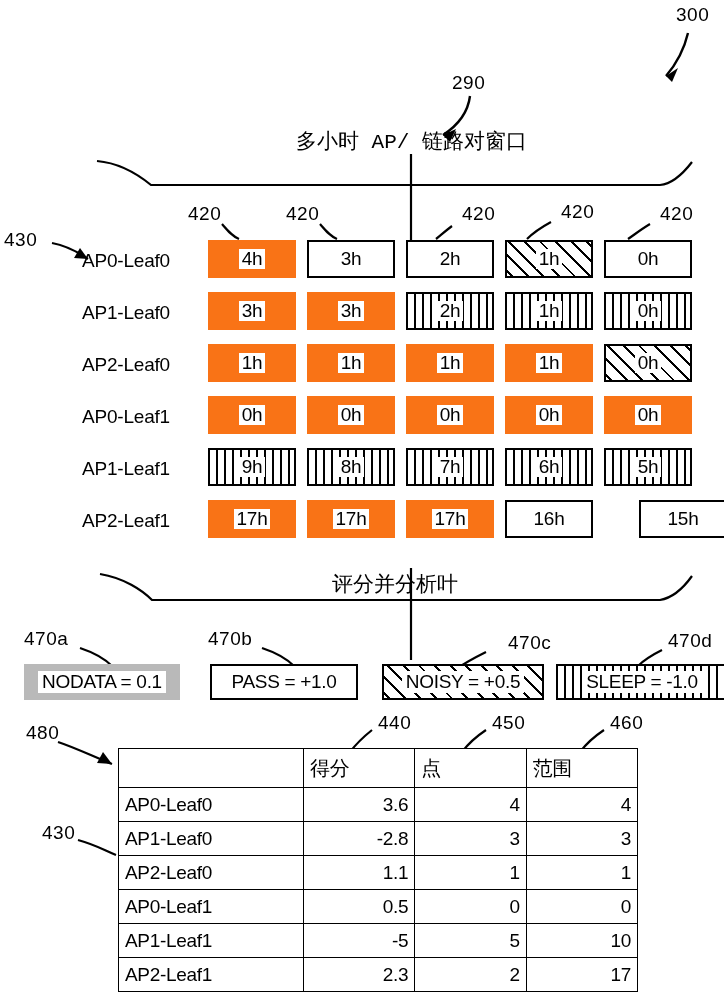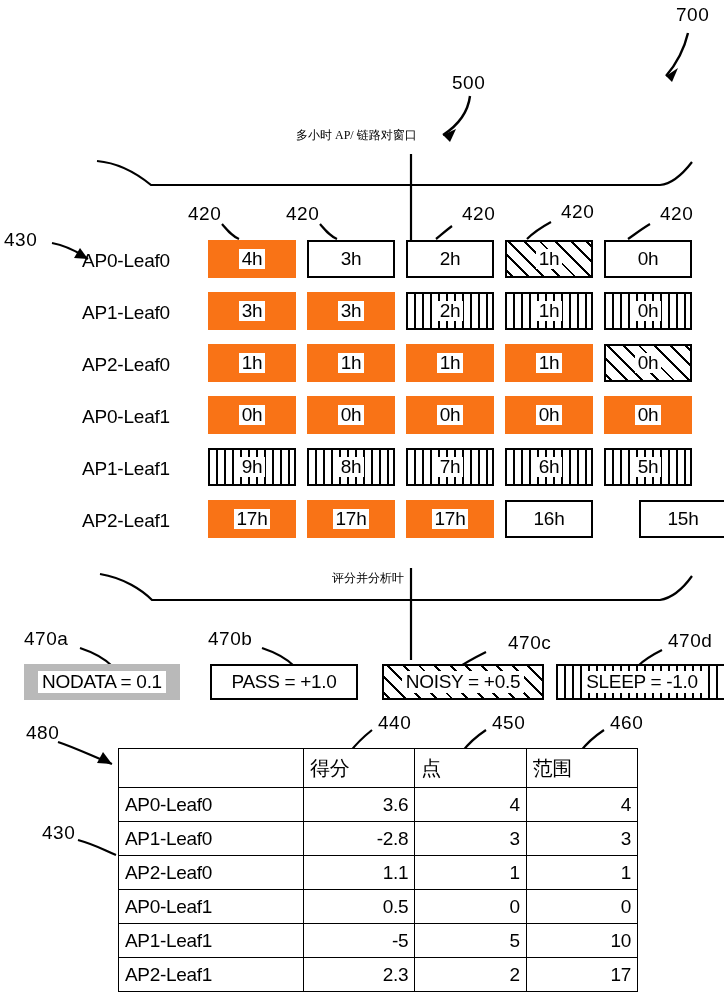--- a/index.html
+++ b/index.html
@@ -10,22 +10,22 @@
     -webkit-font-smoothing:antialiased;
   }
 
   
   .ref{position:absolute;font-size:19px;letter-spacing:.5px;white-space:nowrap;}
 
   
   svg.overlay{position:absolute;left:0;top:0;width:724px;height:1000px;pointer-events:none;}
 
   
-  .cn-title{position:absolute;font-size:12px;white-space:nowrap;
-    font-family:Liberation Serif, serif;}
+  .cn-title{position:absolute;font-size:21px;white-space:nowrap;
+    font-family:Liberation Mono, monospace;}
 
   
   .rowlabel{position:absolute;font-size:19px;white-space:nowrap;letter-spacing:-0.2px;}
 
   .cell{position:absolute;width:88px;height:38px;box-sizing:border-box;
         display:flex;align-items:center;justify-content:center;overflow:hidden;}
   .cell .val{position:relative;z-index:3;background:#fff;
         padding:0 3px;font-size:19px;line-height:20px;letter-spacing:-.3px;}
 
   
@@ -110,22 +110,22 @@
   <path d="M372,730 C362,738 356,744 350,752" fill="none" stroke="#000" stroke-width="2.2"></path>
   <path d="M486,730 C474,738 468,744 462,752" fill="none" stroke="#000" stroke-width="2.2"></path>
   <path d="M604,730 C592,738 586,744 580,752" fill="none" stroke="#000" stroke-width="2.2"></path>
 
   <path d="M58,742 C76,748 92,756 112,764" fill="none" stroke="#000" stroke-width="2.2"></path>
   <path d="M112,764 L97,763 L103,752 Z" fill="#000"></path>
 
   <path d="M78,840 C96,845 104,850 116,855" fill="none" stroke="#000" stroke-width="2.2"></path>
 </svg>
 
-<div class="ref" style="left:676px;top:4px;">700</div>
-<div class="ref" style="left:452px;top:72px;">500</div>
+<div class="ref" style="left:676px;top:4px;">300</div>
+<div class="ref" style="left:452px;top:72px;">290</div>
 <div class="ref" style="left:4px;top:229px;">430</div>
 
 <div class="ref" style="left:188px;top:203px;">420</div>
 <div class="ref" style="left:286px;top:203px;">420</div>
 <div class="ref" style="left:462px;top:203px;">420</div>
 <div class="ref" style="left:561px;top:201px;">420</div>
 <div class="ref" style="left:660px;top:203px;">420</div>
 
 <div class="ref" style="left:24px;top:628px;">470a</div>
 <div class="ref" style="left:208px;top:628px;">470b</div>

